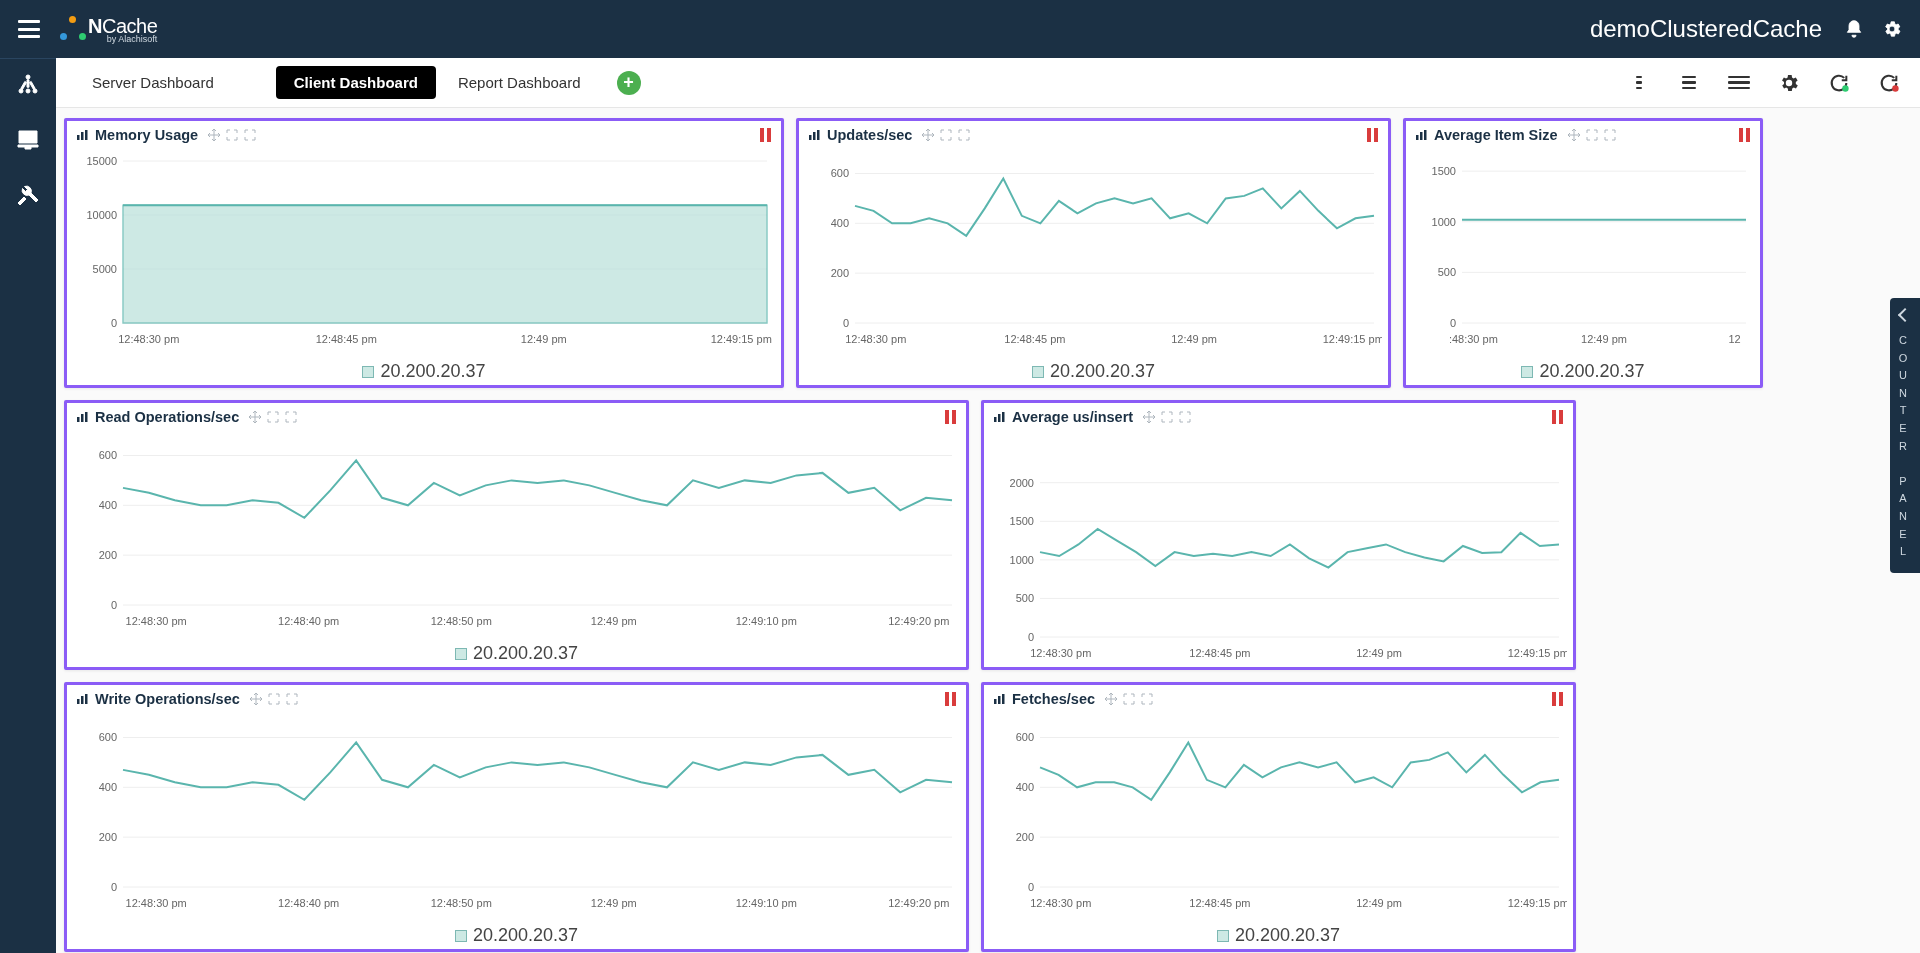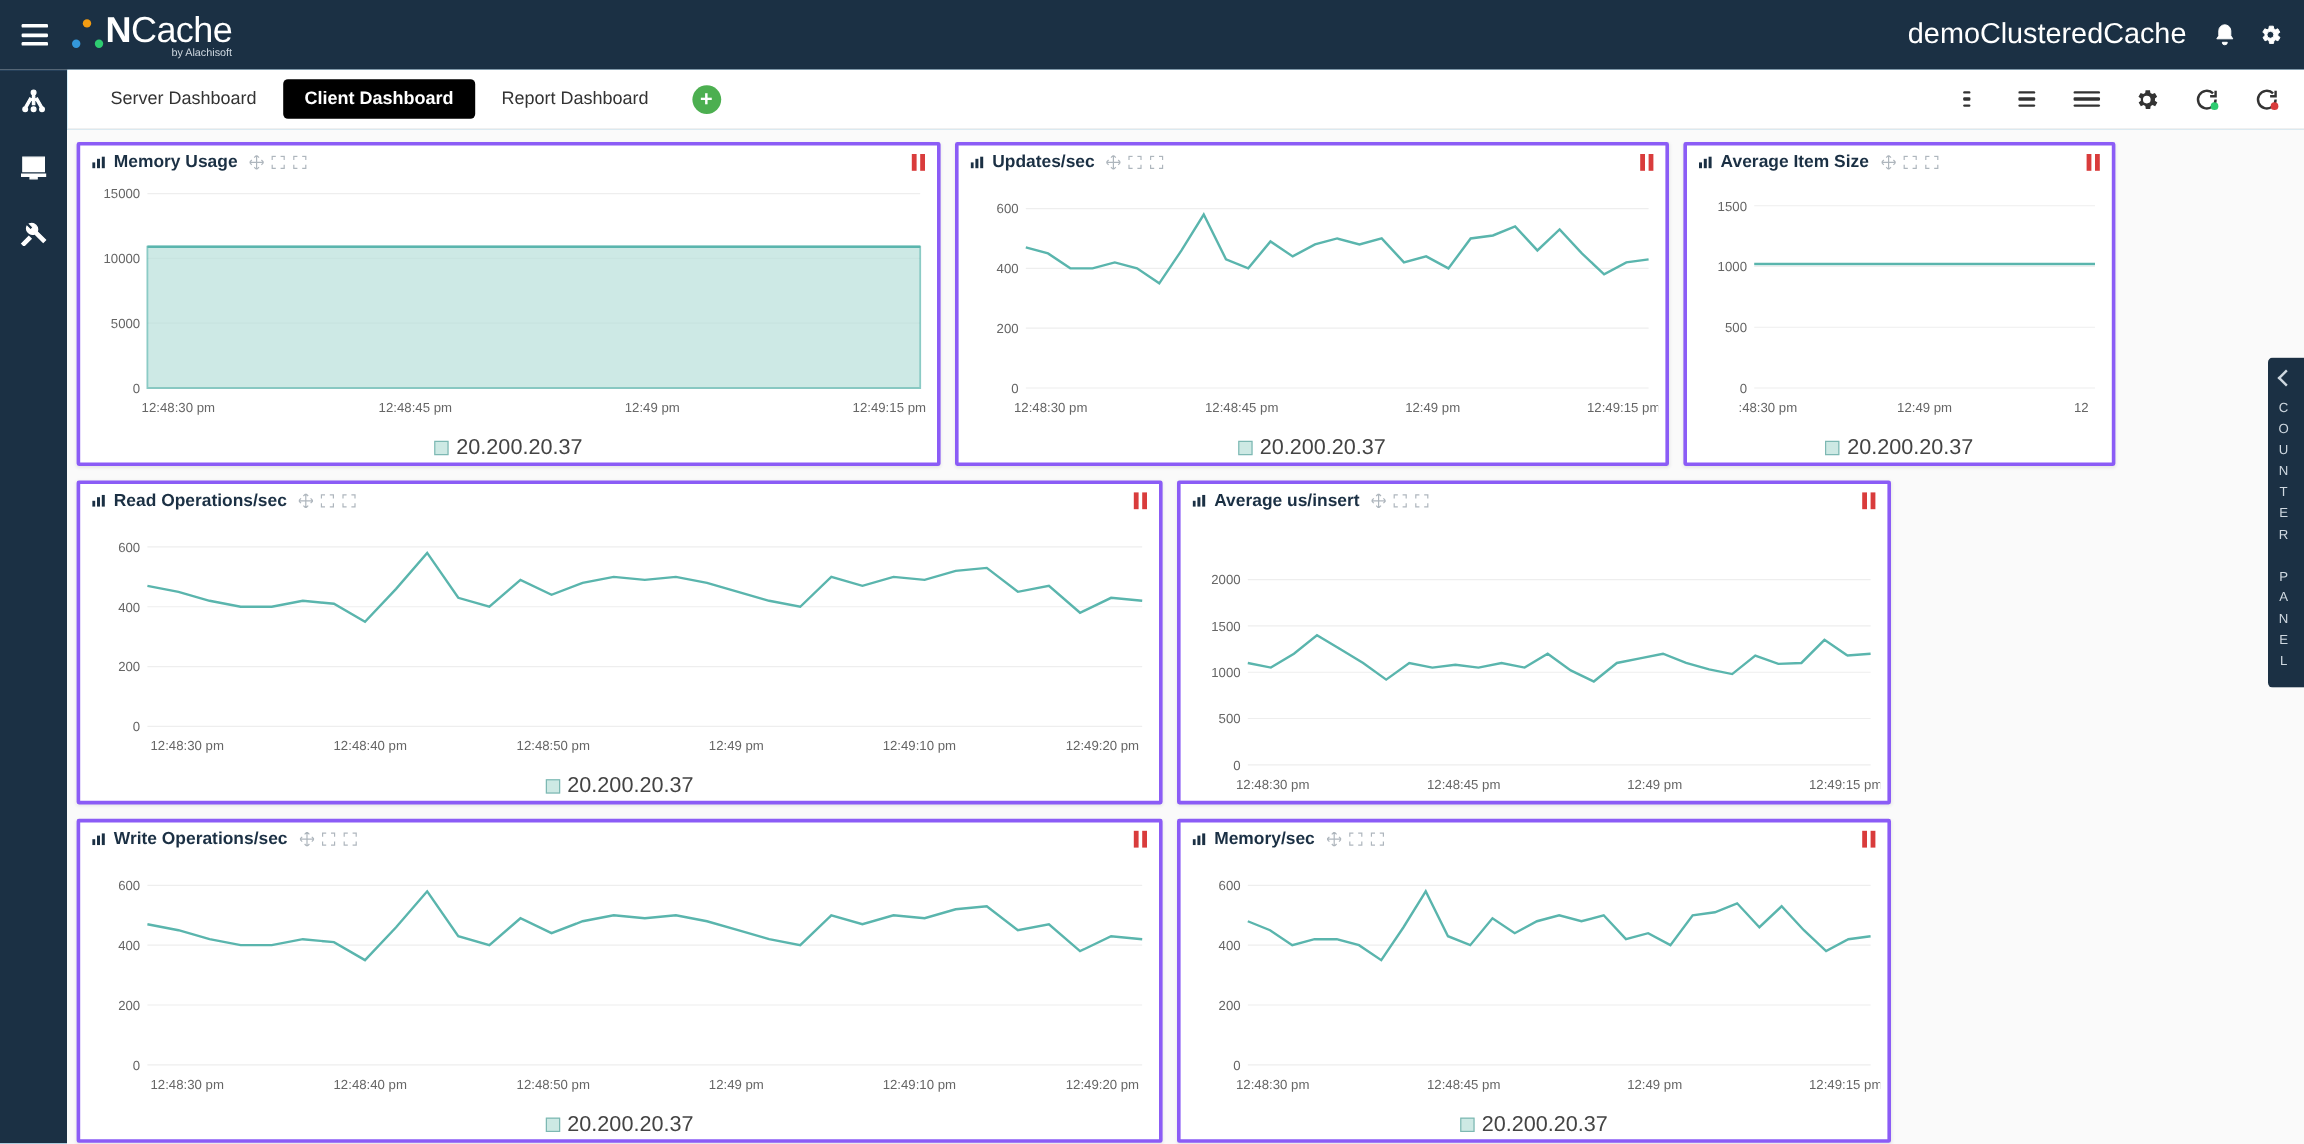--- a/index.html
+++ b/index.html
@@ -5,41 +5,41 @@
   * { box-sizing: border-box; margin: 0; padding: 0; }
   body { font-family: 'Segoe UI', Arial, sans-serif; background: #f5f5f5; overflow: hidden; width: 1920px; height: 953px;}
   
   .app { display: flex; flex-direction: column; height: 953px; width:1920px; }
   
   
   .topbar { background: #1b3044; height: 58px; display: flex; align-items: center; padding: 0 18px; color: #fff; }
   .hamburger { width: 22px; height: 18px; display:flex; flex-direction:column; justify-content:space-between; cursor:pointer; margin-right: 20px;}
   .hamburger span { display:block; height:3px; background:#fff; border-radius:1px;}
   .logo-area { display:flex; align-items:center; }
-  .logo-text { font-size: 30px; font-weight:300; letter-spacing:-0.5px;}
+  .logo-text { font-size: 20px; font-weight:300; letter-spacing:-0.5px;}
   .logo-text .n { font-weight:700; }
   .logo-by { font-size:9px; display:block; text-align:right; margin-top:-4px; color:#cfd8e0;}
   .cache-name { margin-left:auto; font-size:24px; font-weight:400; }
   .topbar-icons { display:flex; gap:18px; margin-left:22px; align-items:center;}
   .topbar-icons svg, .topbar-icons .icon { width:20px; height:20px; fill:#fff; stroke:#fff; cursor:pointer;}
   
   
   .body { flex:1; display:flex; overflow:hidden; }
   
   
   .sidebar { width:56px; background:#1b3044; display:flex; flex-direction:column; align-items:center; padding-top:14px; gap:30px; border-top:1px solid #2a4560;}
   .sidebar .sb-icon { width:24px; height:24px; fill:#fff; stroke:#fff; cursor:pointer;}
   
   
   .main { flex:1; display:flex; flex-direction:column; background:#7dd3fc; overflow:hidden; position:relative;}
   
   
   .tabbar { height:50px; display:flex; align-items:center; padding-left:18px; border-bottom:1px solid #e6e6e6; background:#fff;}
   .tab { padding:8px 18px; font-size:15px; color:#333; cursor:pointer; border-radius:4px; margin-right:4px;}
-  .tab.active { background:#000; color:#fff; font-weight:600;}
+  .tab.active { background:#000; color:#fff; font-weight:600;margin-left:40px;}
   .tab-add { width:24px; height:24px; border-radius:50%; background:#4caf50; color:#fff; display:flex; align-items:center; justify-content:center; margin-left:14px; cursor:pointer; font-size:18px; font-weight:700;}
   .tabbar-right { margin-left:auto; display:flex; gap:28px; align-items:center; padding-right:20px;}
   .tabbar-right .tb-icon { width:22px; height:22px; cursor:pointer; display:flex; align-items:center; justify-content:center;}
   .tb-lines { display:flex; flex-direction:column; gap:3px;}
   .tb-lines span { display:block; height:2.5px; background:#333; border-radius:1px;}
   .tb-lines.c1 span{ width:6px;} .tb-lines.c2 span{ width:14px;} .tb-lines.c3 span{ width:22px;}
   
   
   .dash { flex:1; overflow:auto; padding:10px 10px 10px 8px; background:#fafafa;}
   .row { display:flex; gap:12px; margin-bottom:12px;}
@@ -441,21 +441,21 @@
                 <span>20.200.20.37</span>
               </div>
             </div>
           <div class="panel" style="width:595px; height:270px;">
               <div class="panel-header">
     <svg class="ph-icon" viewBox="0 0 12 10">
                   <rect x="0" y="5" width="2.5" height="5" fill="#1b3044"></rect>
                   <rect x="4" y="2" width="2.5" height="8" fill="#1b3044"></rect>
                   <rect x="8" y="0" width="2.5" height="10" fill="#1b3044"></rect>
                 </svg>
-    <span class="panel-title">Memory/sec</span>
+    <span class="panel-title">Fetches/sec</span>
     <div class="panel-tools">
       <svg viewBox="0 0 12 12">
                     <path fill="none" stroke="#1b3044" d="M6 0v12M0 6h12M6 0l-2 2M6 0l2 2M6 12l-2-2M6 12l2-2M0 6l2-2M0 6l2 2M12 6l-2-2M12 6l-2 2"></path>
                   </svg>
       <svg viewBox="0 0 12 12">
                     <path fill="none" stroke="#1b3044" d="M1 4V1h3M8 1h3v3M11 8v3H8M4 11H1V8"></path>
                   </svg>
       <svg viewBox="0 0 12 12">
                     <path fill="none" stroke="#1b3044" d="M1 4V1h3M8 1h3v3M11 8v3H8M4 11H1V8"></path>
                   </svg>

